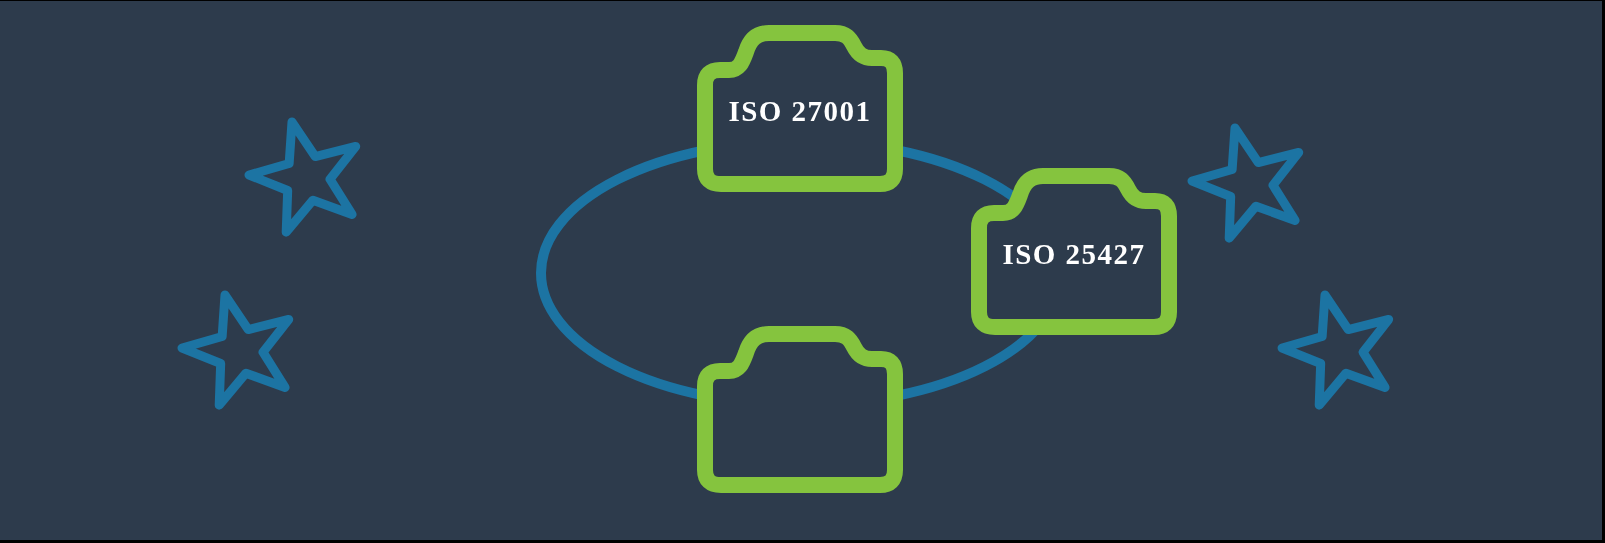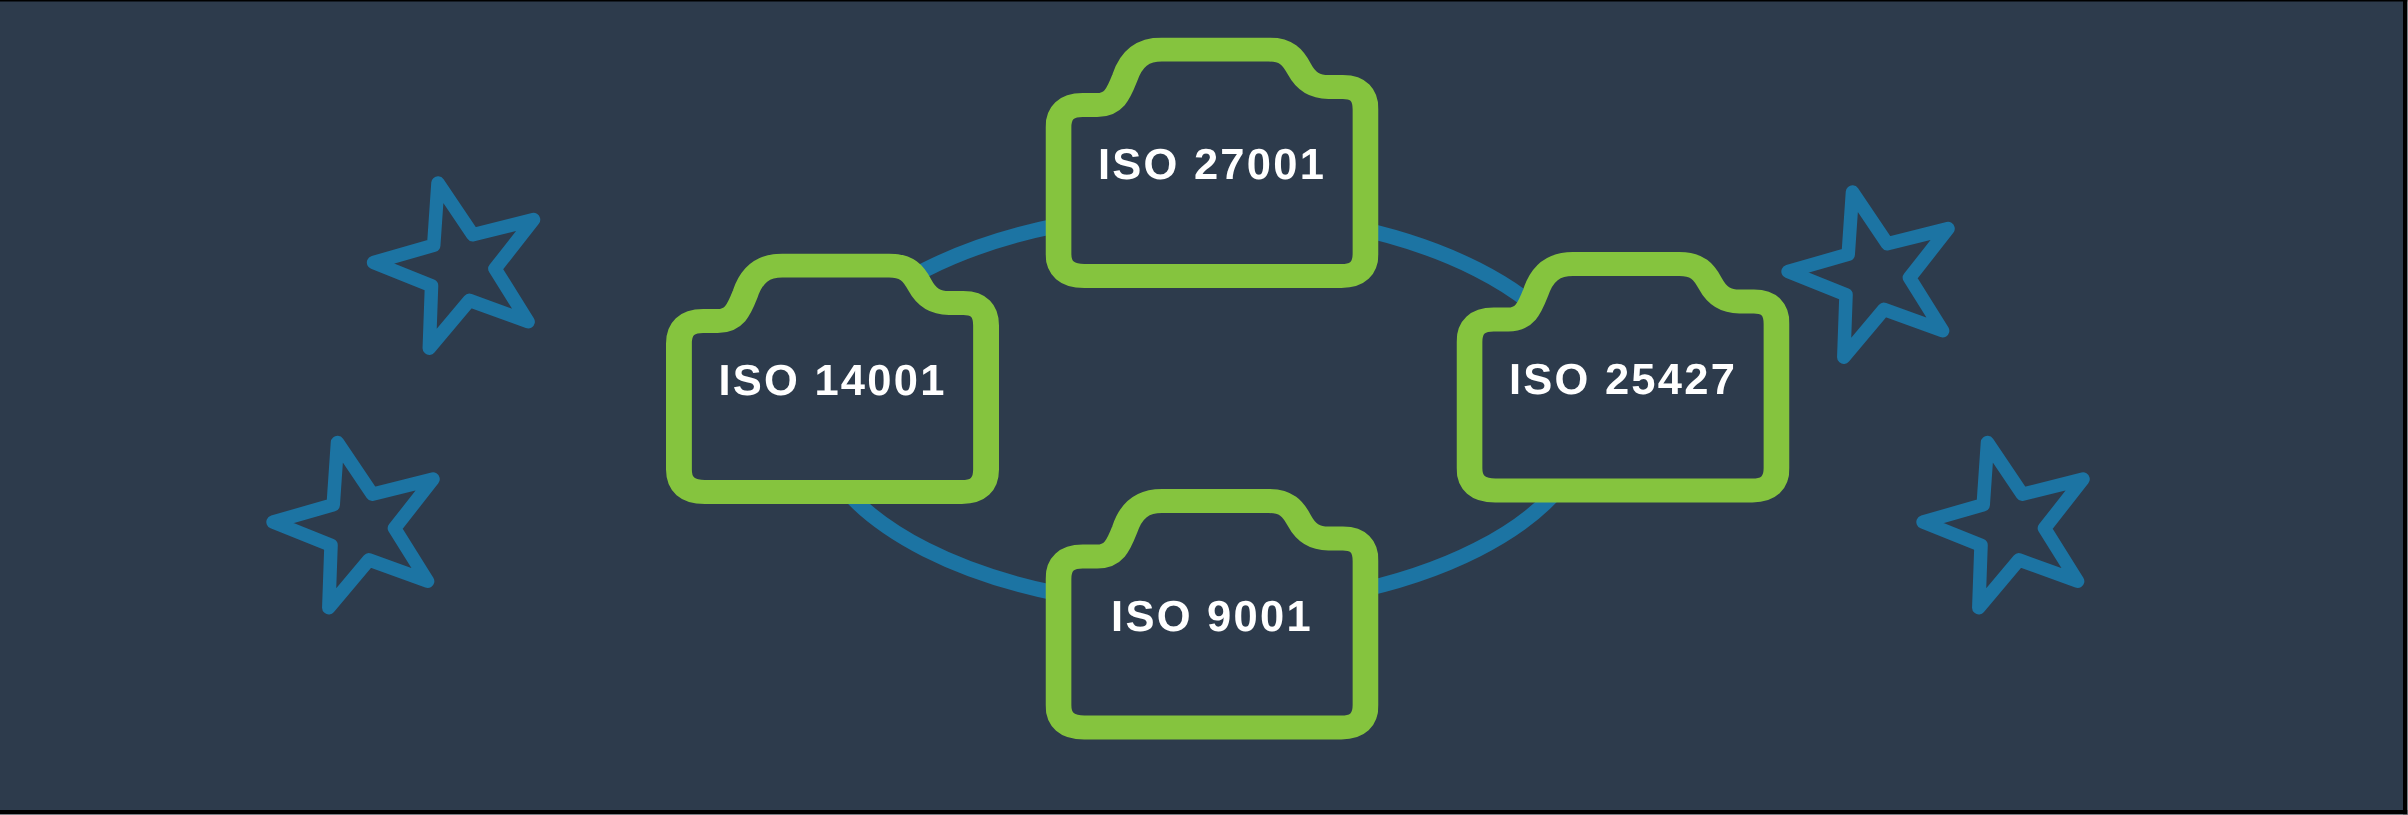--- a/index.html
+++ b/index.html
@@ -22,22 +22,23 @@
   .bg-art {
     position: absolute;
     left: 0;
     top: 0;
     width: 1605px;
     height: 543px;
     display: block;
   }
   .badge {
     position: absolute;
-    width: 222px;
+    width: 206px;
     height: 168px;
+    font-family: Liberation Serif, serif;
   }
   .badge svg {
     position: absolute;
     left: 0;
     top: 0;
     width: 100%;
     height: 100%;
     display: block;
   }
   .badge-label {
@@ -80,34 +81,27 @@
     </g>
   </svg>
 
   <div class="badge badge-27001">
     <svg viewBox="0 0 206 168" preserveAspectRatio="none" aria-hidden="true">
       <path d="M 24 159 Q 8 159 8 144 L 8 60 Q 8 45 23 45 L 32 45 C 42 45 45 38 49 27 C 53 14 60 8 72 8 L 138 8 C 149 8 153 13 157 21 C 161 29 166 33 175 33 L 184 33 Q 198 33 198 48 L 198 144 Q 198 159 183 159 Z" fill="#2D3B4C" stroke="#85C43E" stroke-width="16" stroke-linejoin="round" stroke-linecap="round"></path>
     </svg>
     <span class="badge-label">ISO 27001</span>
   </div>
 
-  <div class="badge badge-14001">
-    <svg viewBox="0 0 206 168" preserveAspectRatio="none" aria-hidden="true">
-      <path d="M 24 159 Q 8 159 8 144 L 8 60 Q 8 45 23 45 L 32 45 C 42 45 45 38 49 27 C 53 14 60 8 72 8 L 138 8 C 149 8 153 13 157 21 C 161 29 166 33 175 33 L 184 33 Q 198 33 198 48 L 198 144 Q 198 159 183 159 Z" fill="#2D3B4C" stroke="#85C43E" stroke-width="16" stroke-linejoin="round" stroke-linecap="round"></path>
-    </svg>
-    <span class="badge-label">ISO 14001</span>
-  </div>
 
   <div class="badge badge-45001">
     <svg viewBox="0 0 206 168" preserveAspectRatio="none" aria-hidden="true">
       <path d="M 24 159 Q 8 159 8 144 L 8 60 Q 8 45 23 45 L 32 45 C 42 45 45 38 49 27 C 53 14 60 8 72 8 L 138 8 C 149 8 153 13 157 21 C 161 29 166 33 175 33 L 184 33 Q 198 33 198 48 L 198 144 Q 198 159 183 159 Z" fill="#2D3B4C" stroke="#85C43E" stroke-width="16" stroke-linejoin="round" stroke-linecap="round"></path>
     </svg>
     <span class="badge-label">ISO 25427</span>
   </div>
 
   <div class="badge badge-9001">
     <svg viewBox="0 0 206 168" preserveAspectRatio="none" aria-hidden="true">
       <path d="M 24 159 Q 8 159 8 144 L 8 60 Q 8 45 23 45 L 32 45 C 42 45 45 38 49 27 C 53 14 60 8 72 8 L 138 8 C 149 8 153 13 157 21 C 161 29 166 33 175 33 L 184 33 Q 198 33 198 48 L 198 144 Q 198 159 183 159 Z" fill="#2D3B4C" stroke="#85C43E" stroke-width="16" stroke-linejoin="round" stroke-linecap="round"></path>
     </svg>
-    <span class="badge-label">ISO 9001</span>
   </div>
 
 </div>
 
 </body></html>

